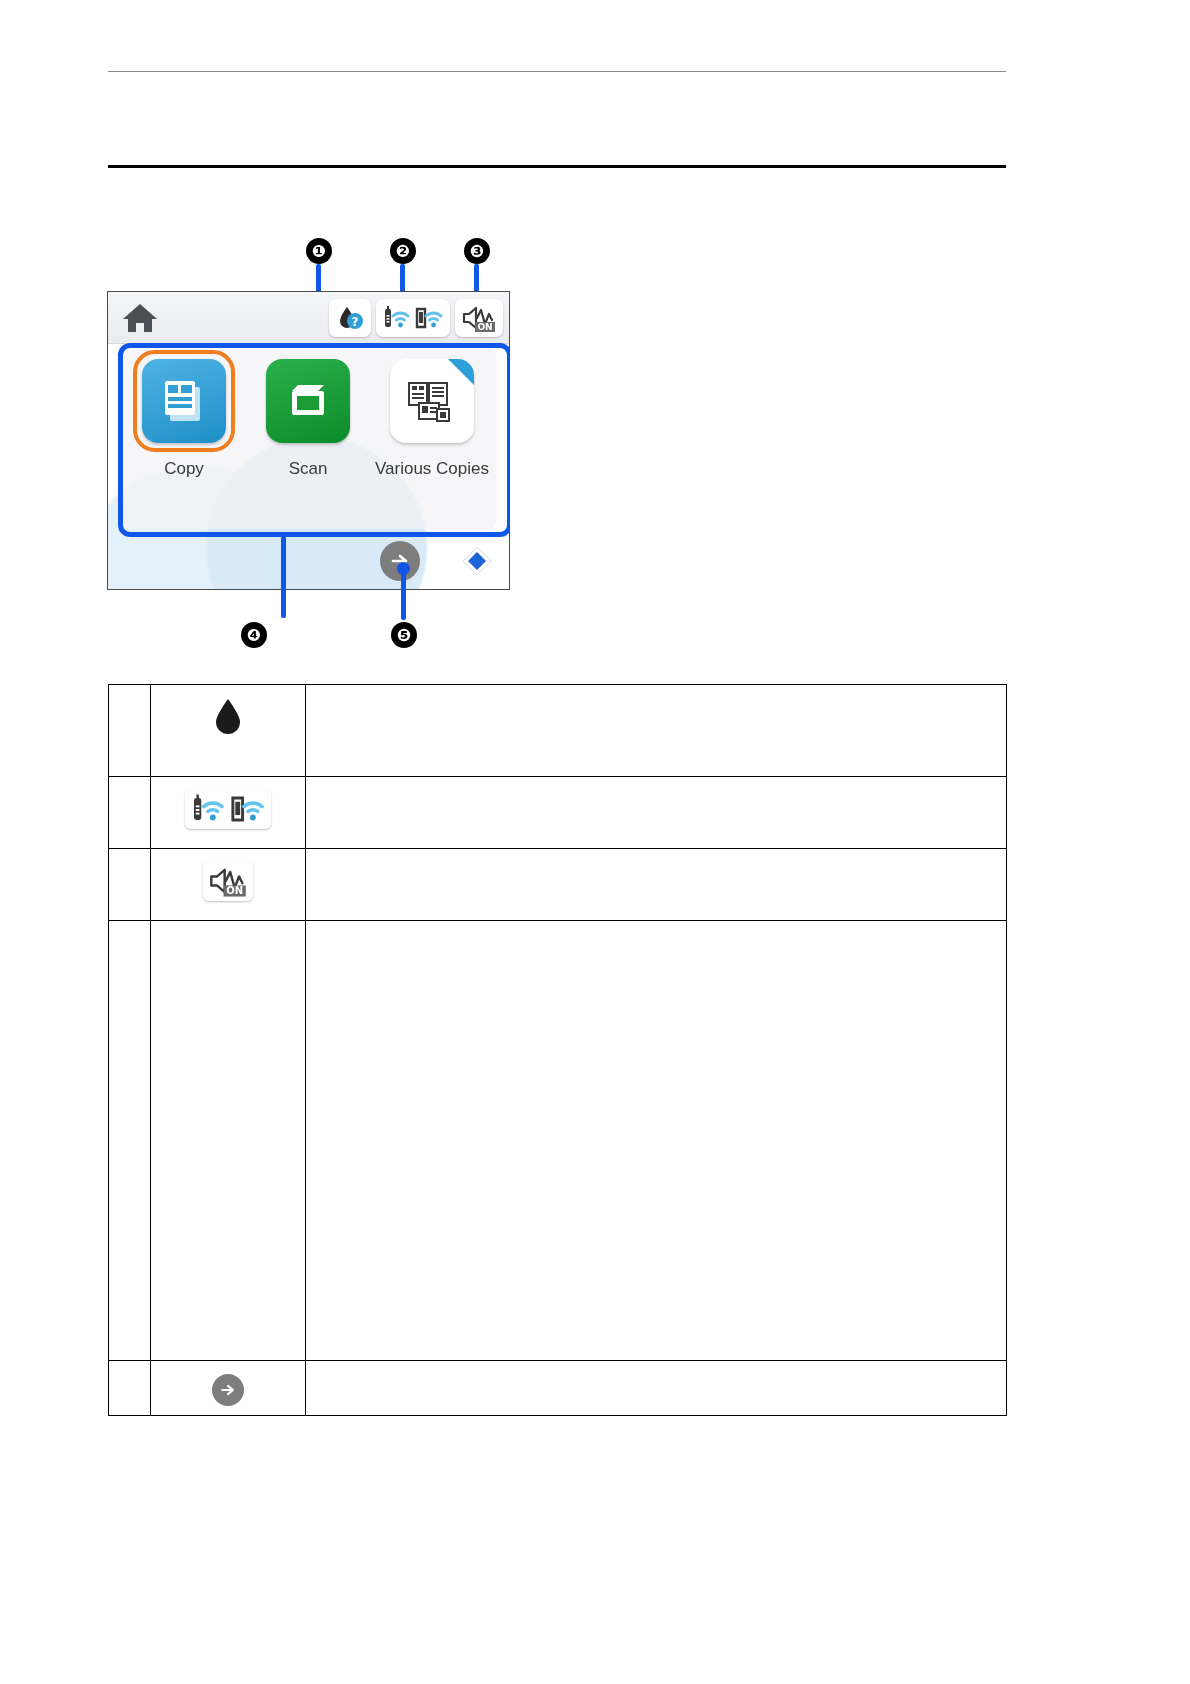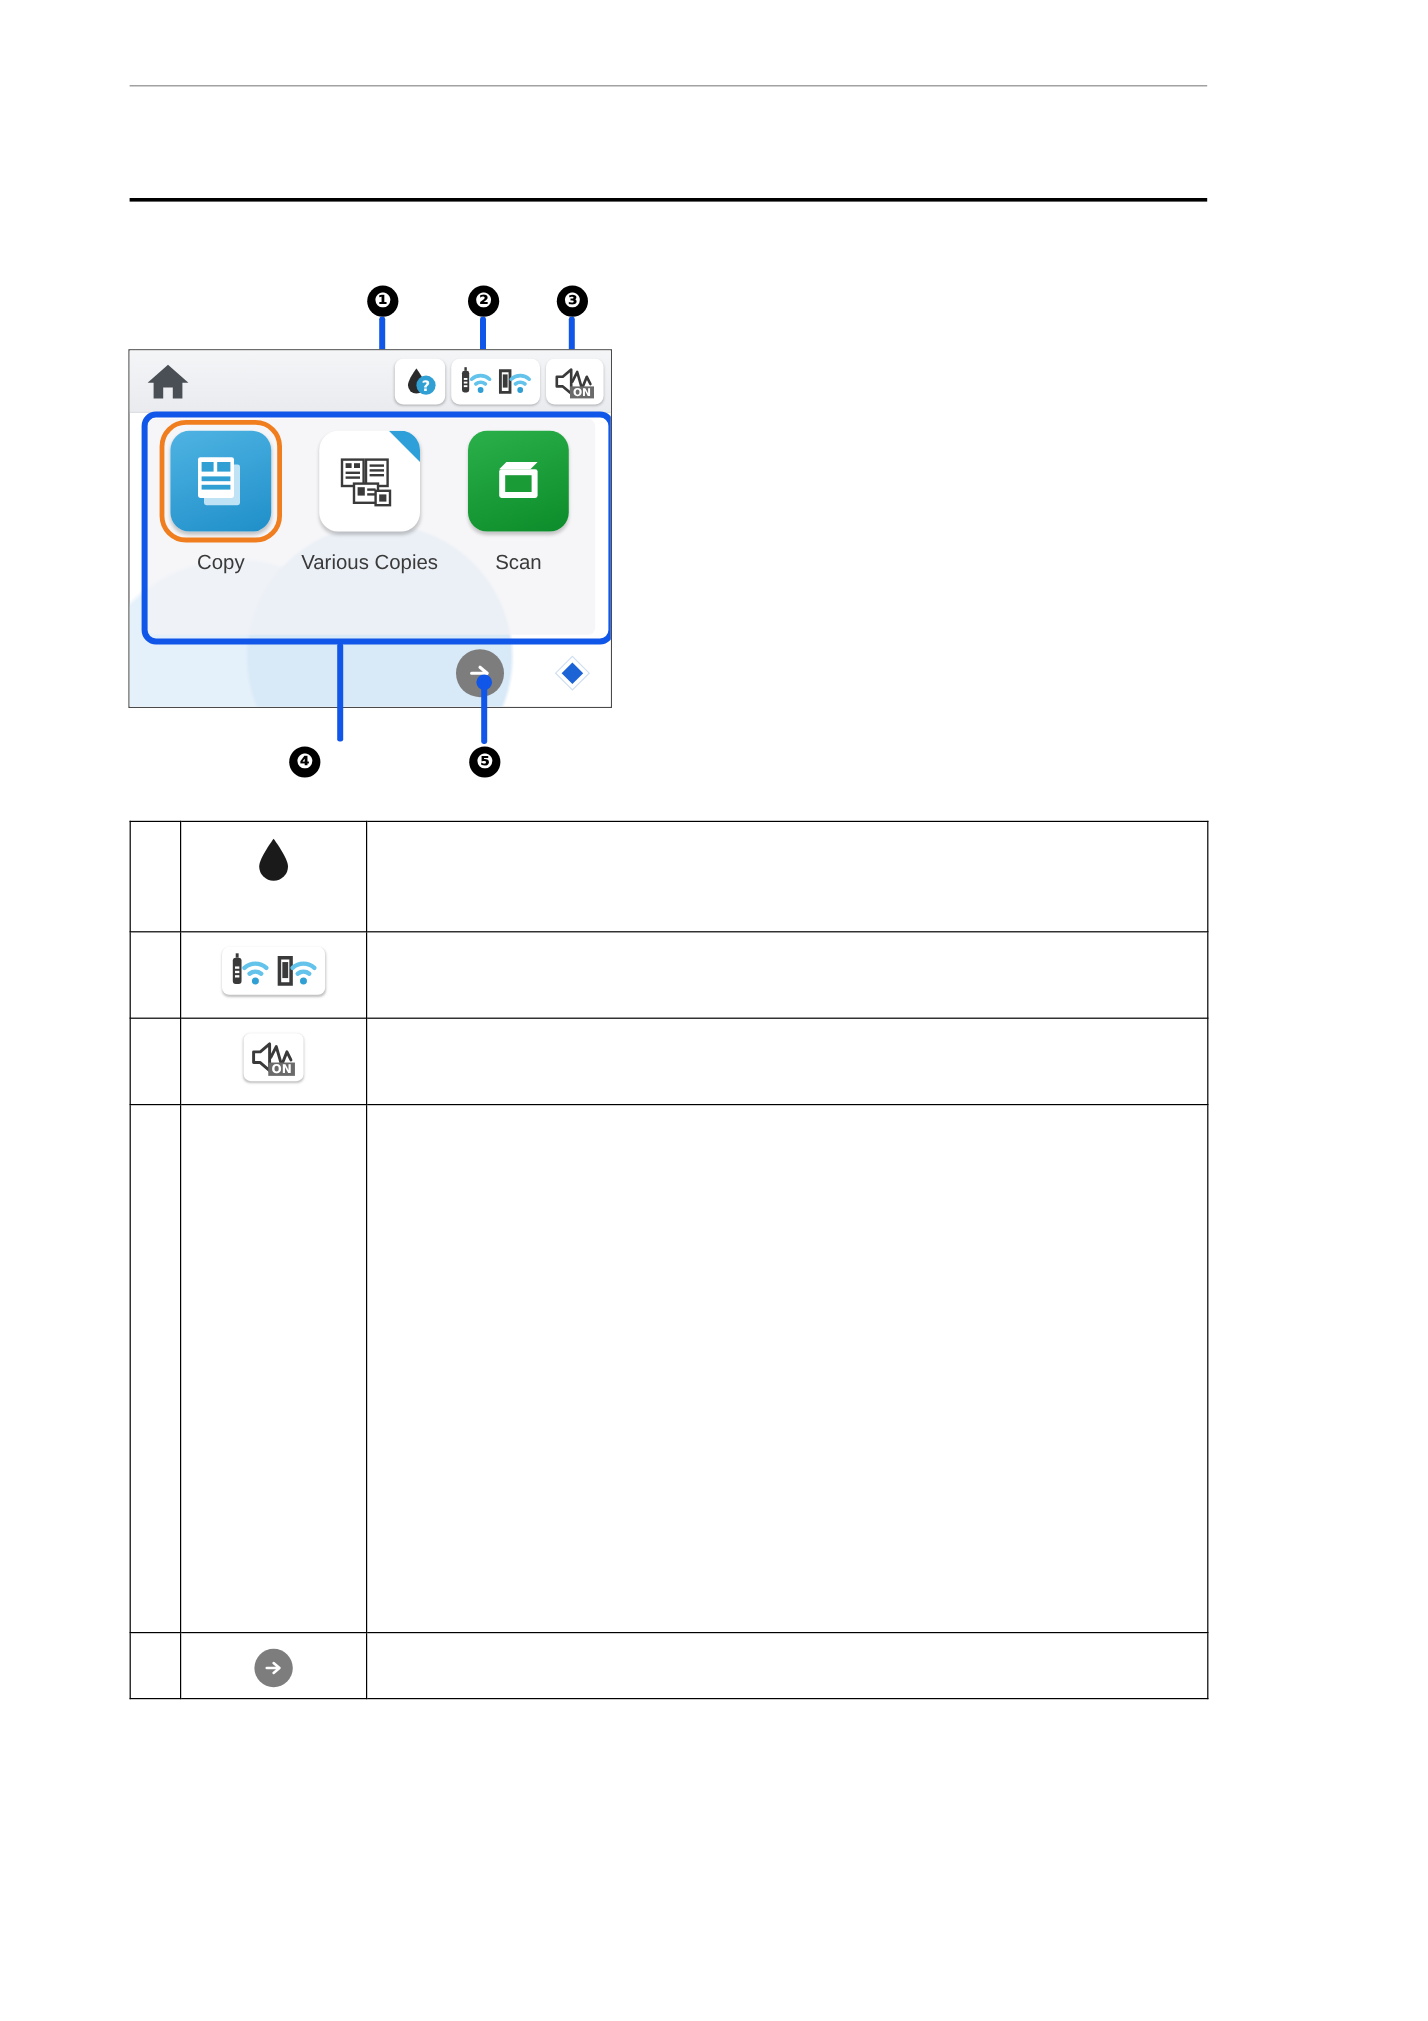--- a/index.html
+++ b/index.html
@@ -243,20 +243,31 @@
           <svg width="52" height="52" viewBox="0 0 52 52">
             <rect x="12" y="12" width="30" height="34" rx="2" fill="#bfe3f5"></rect>
             <rect x="7" y="6" width="30" height="34" rx="2" fill="#ffffff"></rect>
             <rect x="10" y="10" width="10" height="8" fill="#2f9fd4"></rect>
             <rect x="23" y="10" width="11" height="8" fill="#2f9fd4"></rect>
             <rect x="10" y="22" width="24" height="4" fill="#2f9fd4"></rect>
             <rect x="10" y="29" width="24" height="4" fill="#2f9fd4"></rect>
           </svg>
         </div>
         <div class="tile-label">Copy</div>
+      </div>
+
+      <div class="tile-wrap">
+        <div class="tile scan">
+          <svg width="52" height="52" viewBox="0 0 52 52">
+            <path d="M10 16 l6 -6 h26 l-6 6 z" fill="#ffffff"></path>
+            <rect x="10" y="16" width="32" height="24" rx="2" fill="#ffffff"></rect>
+            <rect x="15" y="21" width="22" height="14" fill="#1a9b36"></rect>
+          </svg>
+        </div>
+        <div class="tile-label">Scan</div>
       </div>
 
       <div class="tile-wrap">
         <div class="tile various">
           <svg width="56" height="50" viewBox="0 0 56 50">
             <rect x="5" y="7" width="18" height="22" fill="none" stroke="#3a3a3a" stroke-width="2"></rect>
             <rect x="8" y="10" width="5" height="4" fill="#3a3a3a"></rect>
             <rect x="15" y="10" width="5" height="4" fill="#3a3a3a"></rect>
             <rect x="8" y="17" width="12" height="2" fill="#3a3a3a"></rect>
             <rect x="8" y="21" width="12" height="2" fill="#3a3a3a"></rect>
@@ -267,31 +278,20 @@
             <rect x="15" y="27" width="20" height="16" fill="#ffffff" stroke="#3a3a3a" stroke-width="2"></rect>
             <rect x="18" y="30" width="6" height="7" fill="#3a3a3a"></rect>
             <rect x="26" y="31" width="7" height="2" fill="#3a3a3a"></rect>
             <rect x="26" y="35" width="7" height="2" fill="#3a3a3a"></rect>
             <rect x="33" y="33" width="12" height="12" fill="#ffffff" stroke="#3a3a3a" stroke-width="2"></rect>
             <rect x="36" y="36" width="6" height="6" fill="#3a3a3a"></rect>
           </svg>
         </div>
         <div class="tile-label">Various
 Copies</div>
-      </div>
-
-      <div class="tile-wrap">
-        <div class="tile scan">
-          <svg width="52" height="52" viewBox="0 0 52 52">
-            <path d="M10 16 l6 -6 h26 l-6 6 z" fill="#ffffff"></path>
-            <rect x="10" y="16" width="32" height="24" rx="2" fill="#ffffff"></rect>
-            <rect x="15" y="21" width="22" height="14" fill="#1a9b36"></rect>
-          </svg>
-        </div>
-        <div class="tile-label">Scan</div>
       </div>
 
     </div>
 
     <div class="hl-box"></div>
 
     <div class="lcd-bottom">
       <div class="arrow-btn">
         <svg width="22" height="22" viewBox="0 0 22 22">
           <path d="M4 11 h12 M11 6 l6 5 l-6 5" stroke="#ffffff" stroke-width="2.6" fill="none" stroke-linecap="round" stroke-linejoin="round"></path>

